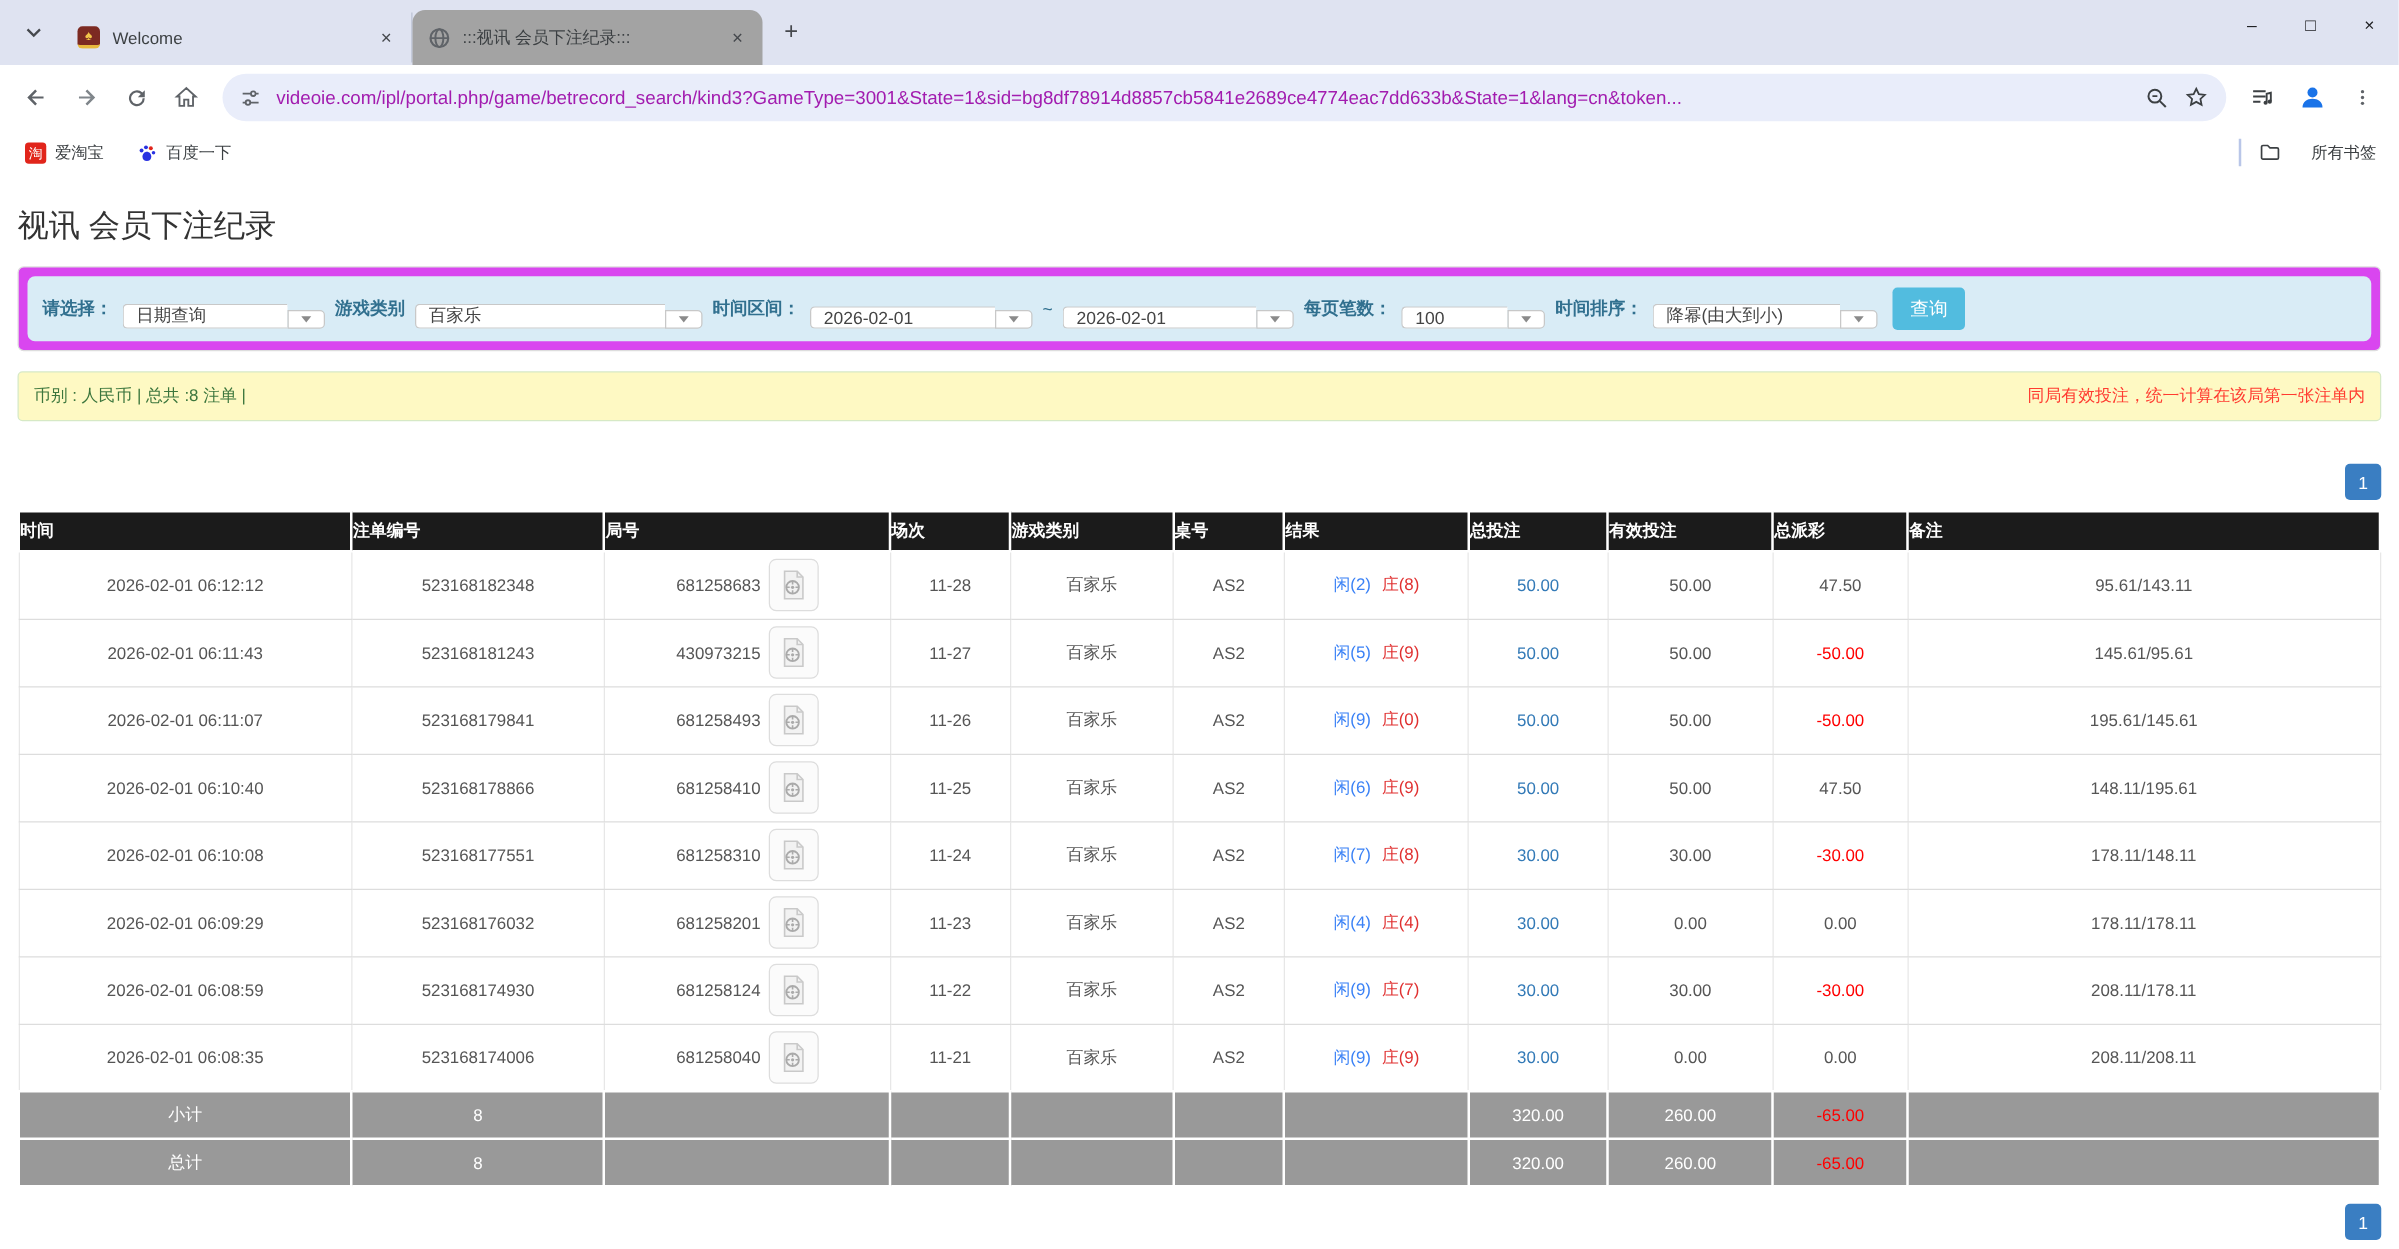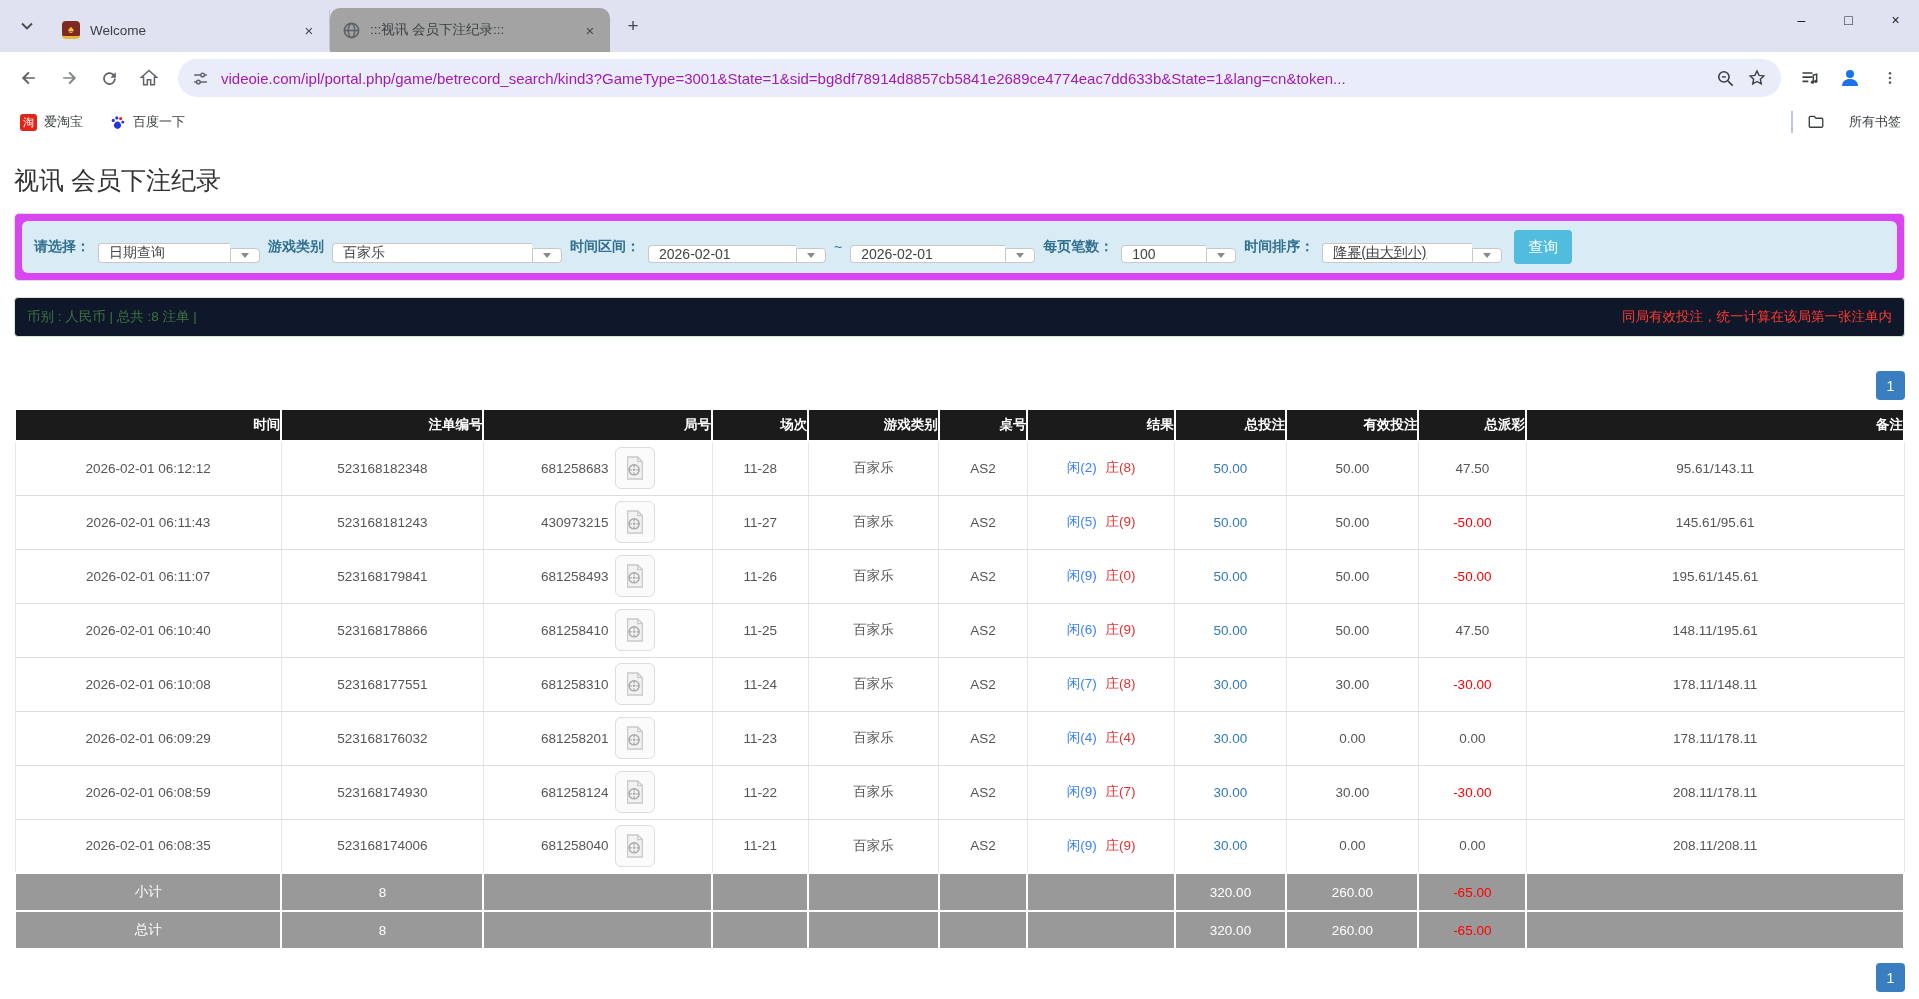--- a/index.html
+++ b/index.html
@@ -55,33 +55,33 @@
   .combo { display: inline-flex; align-items: flex-end; height: 32px; }
   .combo-input { background: #fff; border: 1px solid #c8c8c8; border-right: none; border-radius: 4px 0 0 4px;
     padding: 0 10px; font-size: 14px; color: #444; display: flex; align-items: center; white-space: nowrap; }
   .combo-arrow { width: 30px; background: #fff; border: 1px solid #c8c8c8; border-radius: 0 4px 4px 0;
     display: flex; align-items: center; justify-content: center; }
   .combo-arrow::after { content: ""; border: 4px solid transparent; border-top: 5px solid #8a8a8a; margin-top: 4px; }
   .tilde { color: #31708f; font-size: 14px; }
   .search-btn { background: #52bcdf; color: #fff; border: none; border-radius: 4px; height: 34px;
     padding: 0 14px; font-size: 15px; margin-left: 4px; }
 
-  .info-bar { margin-top: 16px; background: #0f172a; border: 1px solid #d6e9c6; border-radius: 4px;
+  .info-bar { margin-top: 16px; background: #fef9c3; border: 1px solid #d6e9c6; border-radius: 4px;
     height: 40px; display: flex; align-items: center; justify-content: space-between; padding: 0 12px; }
   .info-left { color: #3c763d; font-size: 13.5px; }
   .info-right { color: #ff3b30; font-size: 13.5px; }
 
   .pager-row { display: flex; justify-content: flex-end; margin: 34px 0 8px 0; }
   .pager-row.bottom { margin: 13px 0 0 0; }
   .page-btn { width: 29px; height: 29px; background: #3a7ec2; color: #fff; border-radius: 4px;
     display: flex; align-items: center; justify-content: center; font-size: 14px; }
 
   table.bet-table { width: 100%; border-collapse: collapse; table-layout: fixed; margin-top: 6px; }
   .bet-table th { background: #1b1b1b; color: #fff; font-size: 13.5px; font-weight: bold;
-    height: 32px; border: 2px solid #fff; text-align: right; }
+    height: 32px; border: 2px solid #fff; text-align: left; }
   .bet-table tbody td { background: #fff; height: 54px; text-align: center; font-size: 13.5px;
     color: #555; border: 1px solid #e7e7e7; border-bottom: 1px solid #ddd; }
   .bet-table tbody tr:first-child td { border-top: none; }
   .round-cell-inner { display: inline-flex; align-items: center; gap: 6px; }
   .video-btn { width: 40px; height: 42px; border: 1px solid #ddd; border-radius: 6px; background: #fbfbfb;
     display: inline-flex; align-items: center; justify-content: center; }
   .result-player { color: #3b82f6; }
   .result-banker { color: #e03131; margin-left: 5px; }
   .bet-link { color: #337ab7; }
   .neg { color: #f00 !important; }
@@ -236,21 +236,21 @@
         <span class="combo-input" style="width:155px;">2026-02-01</span>
         <span class="combo-arrow"></span>
       </span>
       <span class="f-label">每页笔数：</span>
       <span class="combo">
         <span class="combo-input" style="width:85px;">100</span>
         <span class="combo-arrow"></span>
       </span>
       <span class="f-label">时间排序：</span>
       <span class="combo">
-        <span class="combo-input" style="width:150px;text-decoration:underline;">降幂(由大到小)</span>
+        <span class="combo-input" style="width:150px;">降幂(由大到小)</span>
         <span class="combo-arrow"></span>
       </span>
       <button class="search-btn">查询</button>
     </div>
   </div>
 
   <div class="info-bar">
     <span class="info-left">币别 : 人民币 | 总共 :8 注单 |</span>
     <span class="info-right">同局有效投注，统一计算在该局第一张注单内</span>
   </div>

